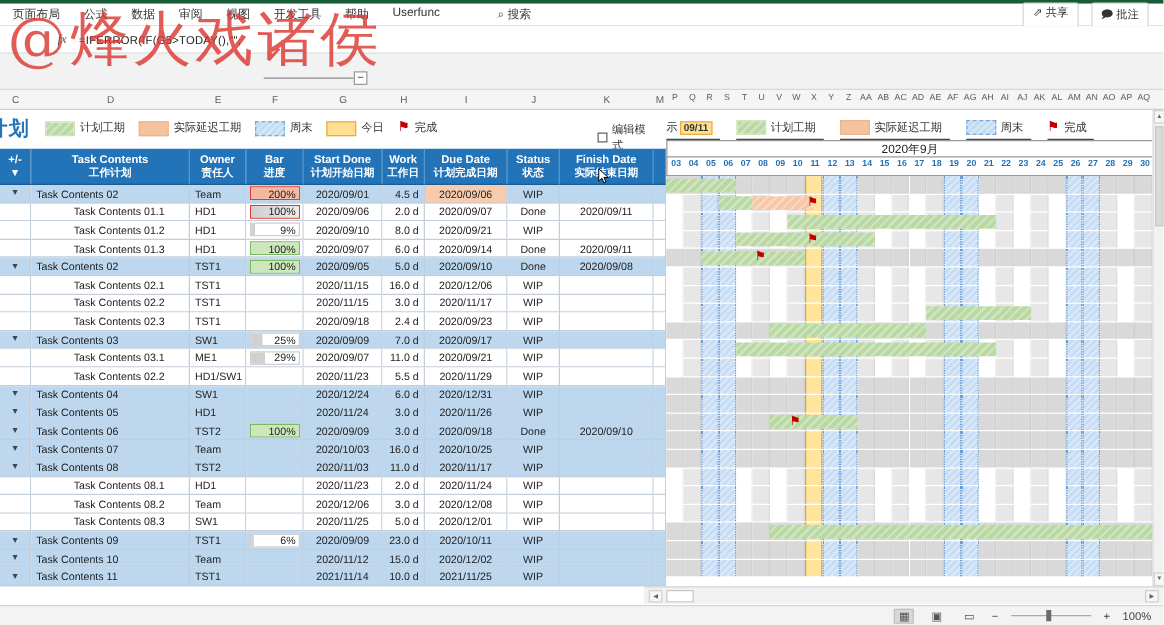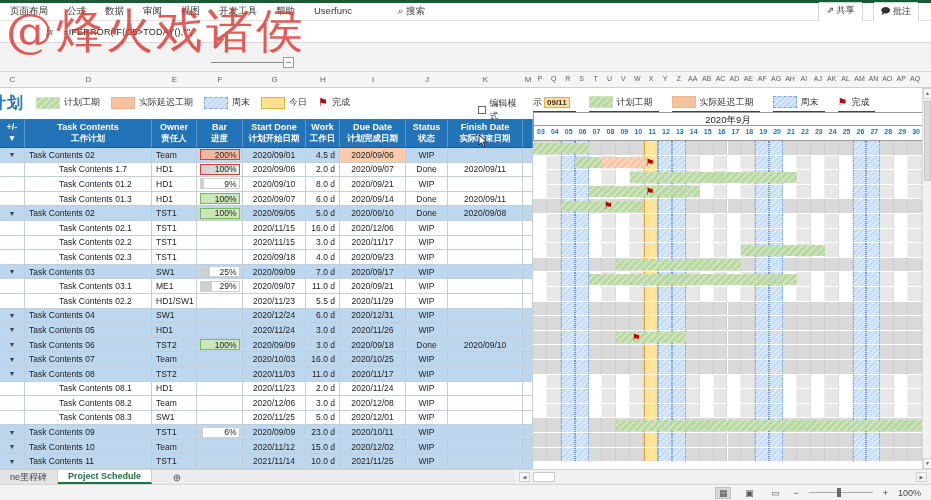--- a/index.html
+++ b/index.html
@@ -266,21 +266,21 @@
         </div>
         <div class="dcell c-center">2020/09/01</div>
         <div class="dcell c-right">4.5 d</div>
         <div class="dcell c-center due-hl">2020/09/06</div>
         <div class="dcell c-center">WIP</div>
         <div class="dcell c-center"></div>
         <div class="dcell"></div>
       </div>
       <div class="tbl-row drow">
         <div class="dcell c-toggle"></div>
-        <div class="dcell c-task sub">Task Contents 1.7</div>
+        <div class="dcell c-task sub">Task Contents 01.1</div>
         <div class="dcell c-owner">HD1</div>
         <div class="dcell c-center">
           <div class="barbox bb-redgray">
             <div class="fillbar" style="width: 100%;"></div>
             <div class="bartext">100%</div>
           </div>
         </div>
         <div class="dcell c-center">2020/09/06</div>
         <div class="dcell c-right">2.0 d</div>
         <div class="dcell c-center">2020/09/07</div>
@@ -362,21 +362,21 @@
         <div class="dcell c-center">WIP</div>
         <div class="dcell c-center"></div>
         <div class="dcell"></div>
       </div>
       <div class="tbl-row drow">
         <div class="dcell c-toggle"></div>
         <div class="dcell c-task sub">Task Contents 02.3</div>
         <div class="dcell c-owner">TST1</div>
         <div class="dcell c-center"></div>
         <div class="dcell c-center">2020/09/18</div>
-        <div class="dcell c-right">4.0 d</div>
+        <div class="dcell c-right">2.4 d</div>
         <div class="dcell c-center">2020/09/23</div>
         <div class="dcell c-center">WIP</div>
         <div class="dcell c-center"></div>
         <div class="dcell"></div>
       </div>
       <div class="tbl-row drow parent">
         <div class="dcell c-toggle">▼</div>
         <div class="dcell c-task">Task Contents 03</div>
         <div class="dcell c-owner">SW1</div>
         <div class="dcell c-center">
@@ -1297,25 +1297,20 @@
         </div>
       </div>
   </div>
 
   <div class="vscroll">
     <div class="vs-btn" style="top:0">▲</div>
     <div class="vs-thumb"></div>
     <div class="vs-btn" style="bottom:0">▼</div>
   </div>
 
-  <div class="tabbar">
-    <div class="sheettab">ne里程碑</div>
-    <div class="sheettab active">Project Schedule</div>
-    <div class="addsheet">⊕</div>
-  </div>
   <div class="hscroll">
     <div class="hs-btn" style="left:4px">◀</div>
     <div class="hs-thumb"></div>
     <div class="hs-btn" style="right:4px">▶</div>
   </div>
 
   <div class="statusbar">
     <div class="view-ico sel">▦</div>
     <div class="view-ico">▣</div>
     <div class="view-ico">▭</div>

